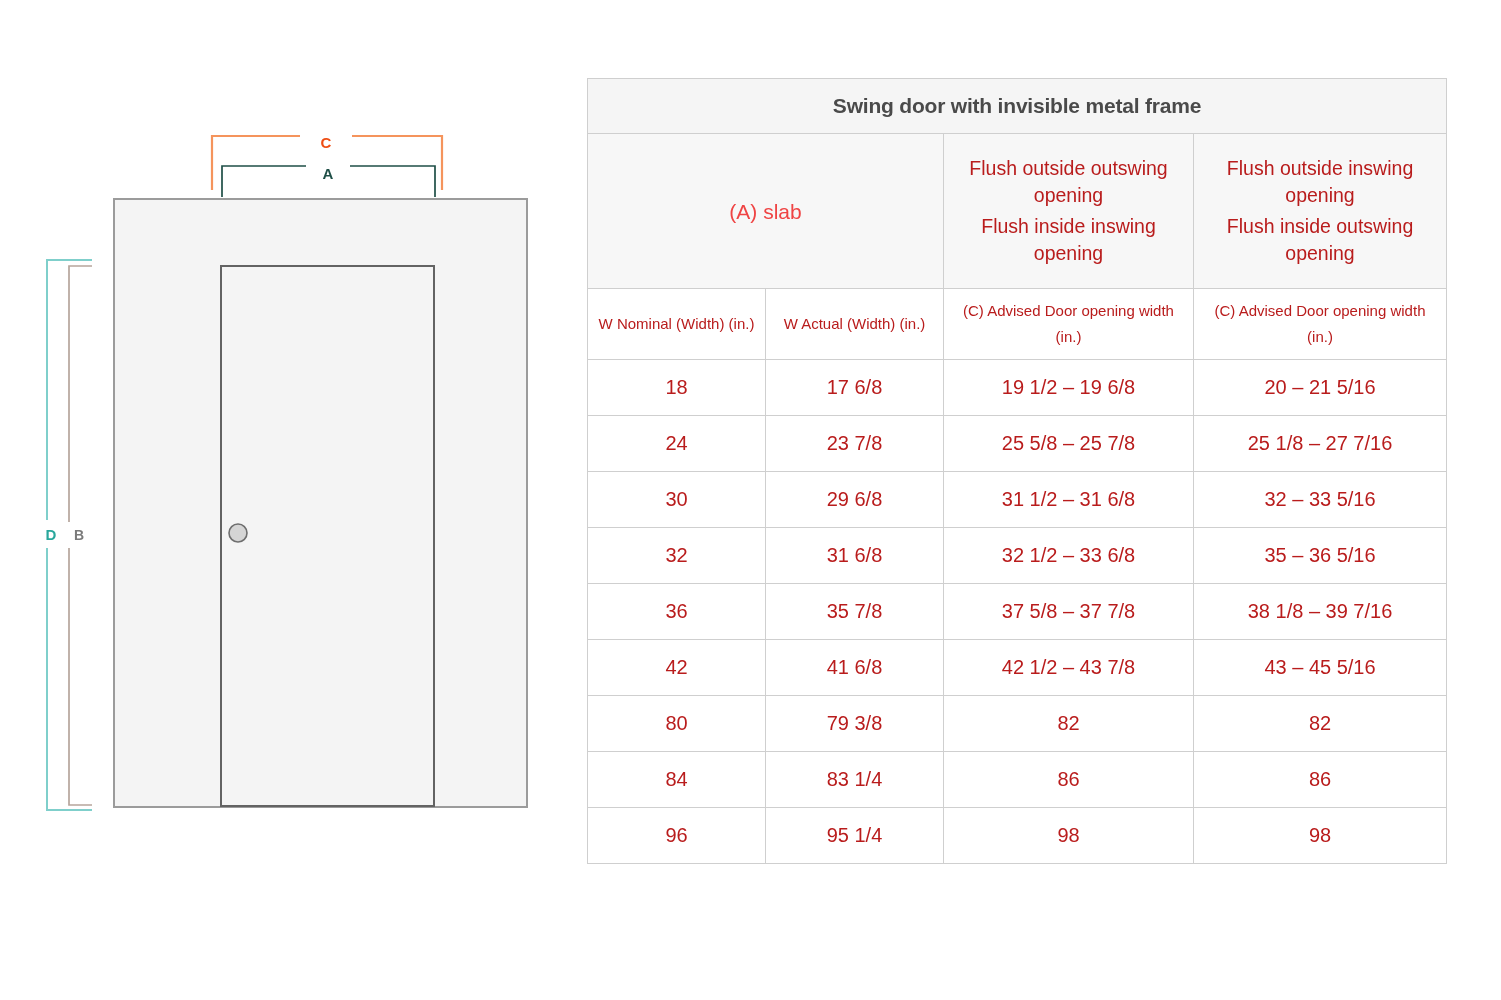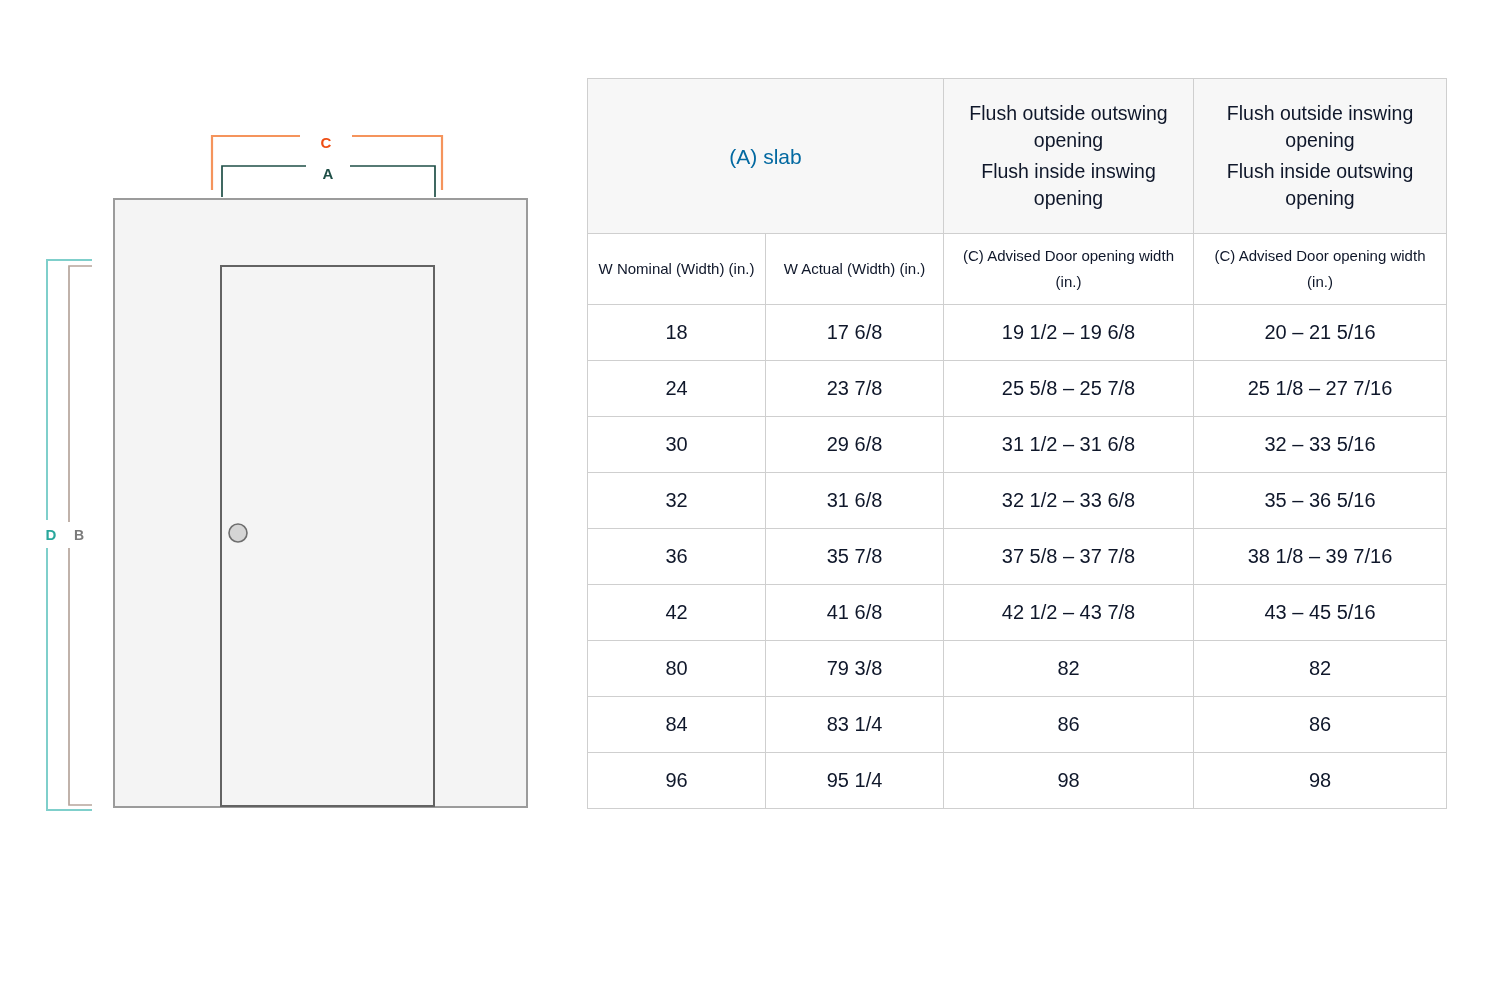--- a/index.html
+++ b/index.html
@@ -40,39 +40,39 @@
     table-layout: fixed;
     font-family: "Liberation Sans", sans-serif;
   }
   table.size-table td,
   table.size-table th {
     border: 1px solid #cfcfcf;
     padding: 4px 6px;
     text-align: center;
     vertical-align: middle;
     font-weight: normal;
-    color: #0f172a;
+    color: #b91c1c;
   }
   tr.title-row td {
     background: #f5f5f5;
     font-size: 21px;
     font-weight: bold;
     color: #4a4a4a;
     height: 46px;
     letter-spacing: -0.2px;
   }
   tr.group-row td {
     background: #f7f7f7;
     font-size: 19.5px;
     line-height: 27px;
     height: 146px;
   }
   tr.group-row td.slab-cell {
     font-size: 21px;
-    color: #0369a1;
+    color: #ef4444;
   }
   tr.group-row td .grp-line2 { display: block; margin-top: 4px; }
   tr.subhead-row td {
     background: #ffffff;
     font-size: 15px;
     line-height: 26px;
     height: 62px;
   }
   td.accent-orange { color: #ee4d13; }
   td.accent-teal   { color: #29a79c; }
@@ -134,20 +134,23 @@
 <div id="table-wrap">
   <table class="size-table">
     <colgroup>
       <col class="c1">
         <col class="c2">
         <col class="c3">
         <col class="c4">
     </colgroup>
     <tbody>
 
+      <tr class="title-row">
+        <td colspan="4">Swing door with invisible metal frame</td>
+      </tr>
 
       <tr class="group-row">
         <td class="slab-cell" colspan="2">(A) slab</td>
         <td>
           <span class="grp-l1">Flush outside outswing opening</span>
           <span class="grp-line2">Flush inside inswing opening</span>
         </td>
         <td>
           <span class="grp-l1">Flush outside inswing opening</span>
           <span class="grp-line2">Flush inside outswing opening</span>

